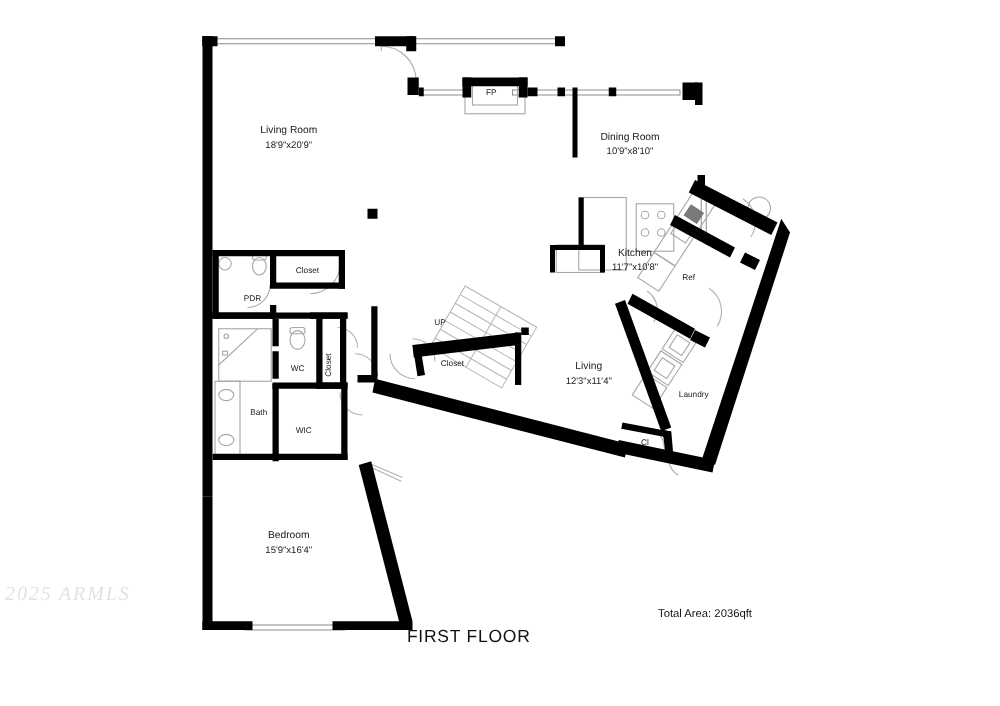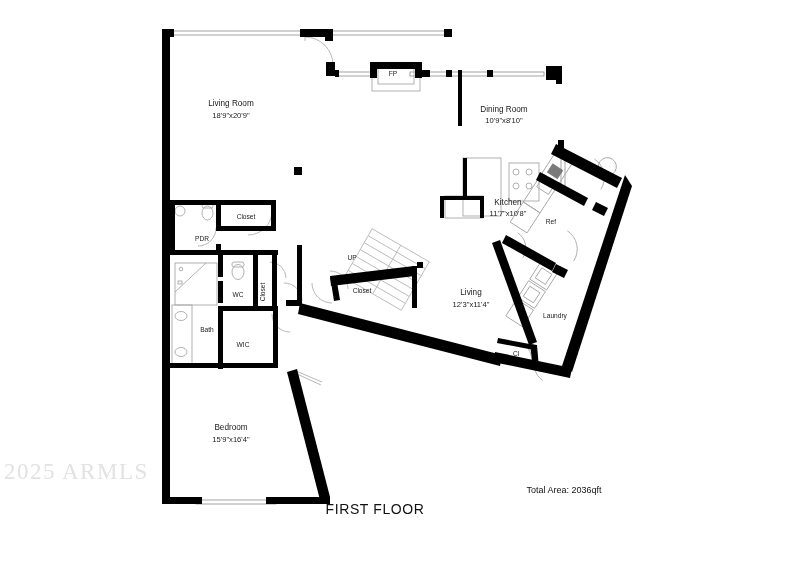--- a/index.html
+++ b/index.html
@@ -65,24 +65,25 @@
     fill: #111111;
     font-size: 9px;
     text-anchor: middle;
     dominant-baseline: middle;
   }
   .watermark {
     position: absolute;
     left: 4px;
     bottom: 8px;
     font-family: "Liberation Serif", serif;
-    font-size: 23px;
+    font-size: 16px;
     letter-spacing: 1.5px;
     color: #e2e2e2;
     user-select: none;
+    font-style: italic;
   }
 </style>
 </head>
 <body>
 
 <div id="plan-root">
 
   <svg class="plan" viewBox="0 0 800 565" xmlns="http://www.w3.org/2000/svg">
 
     <g>

